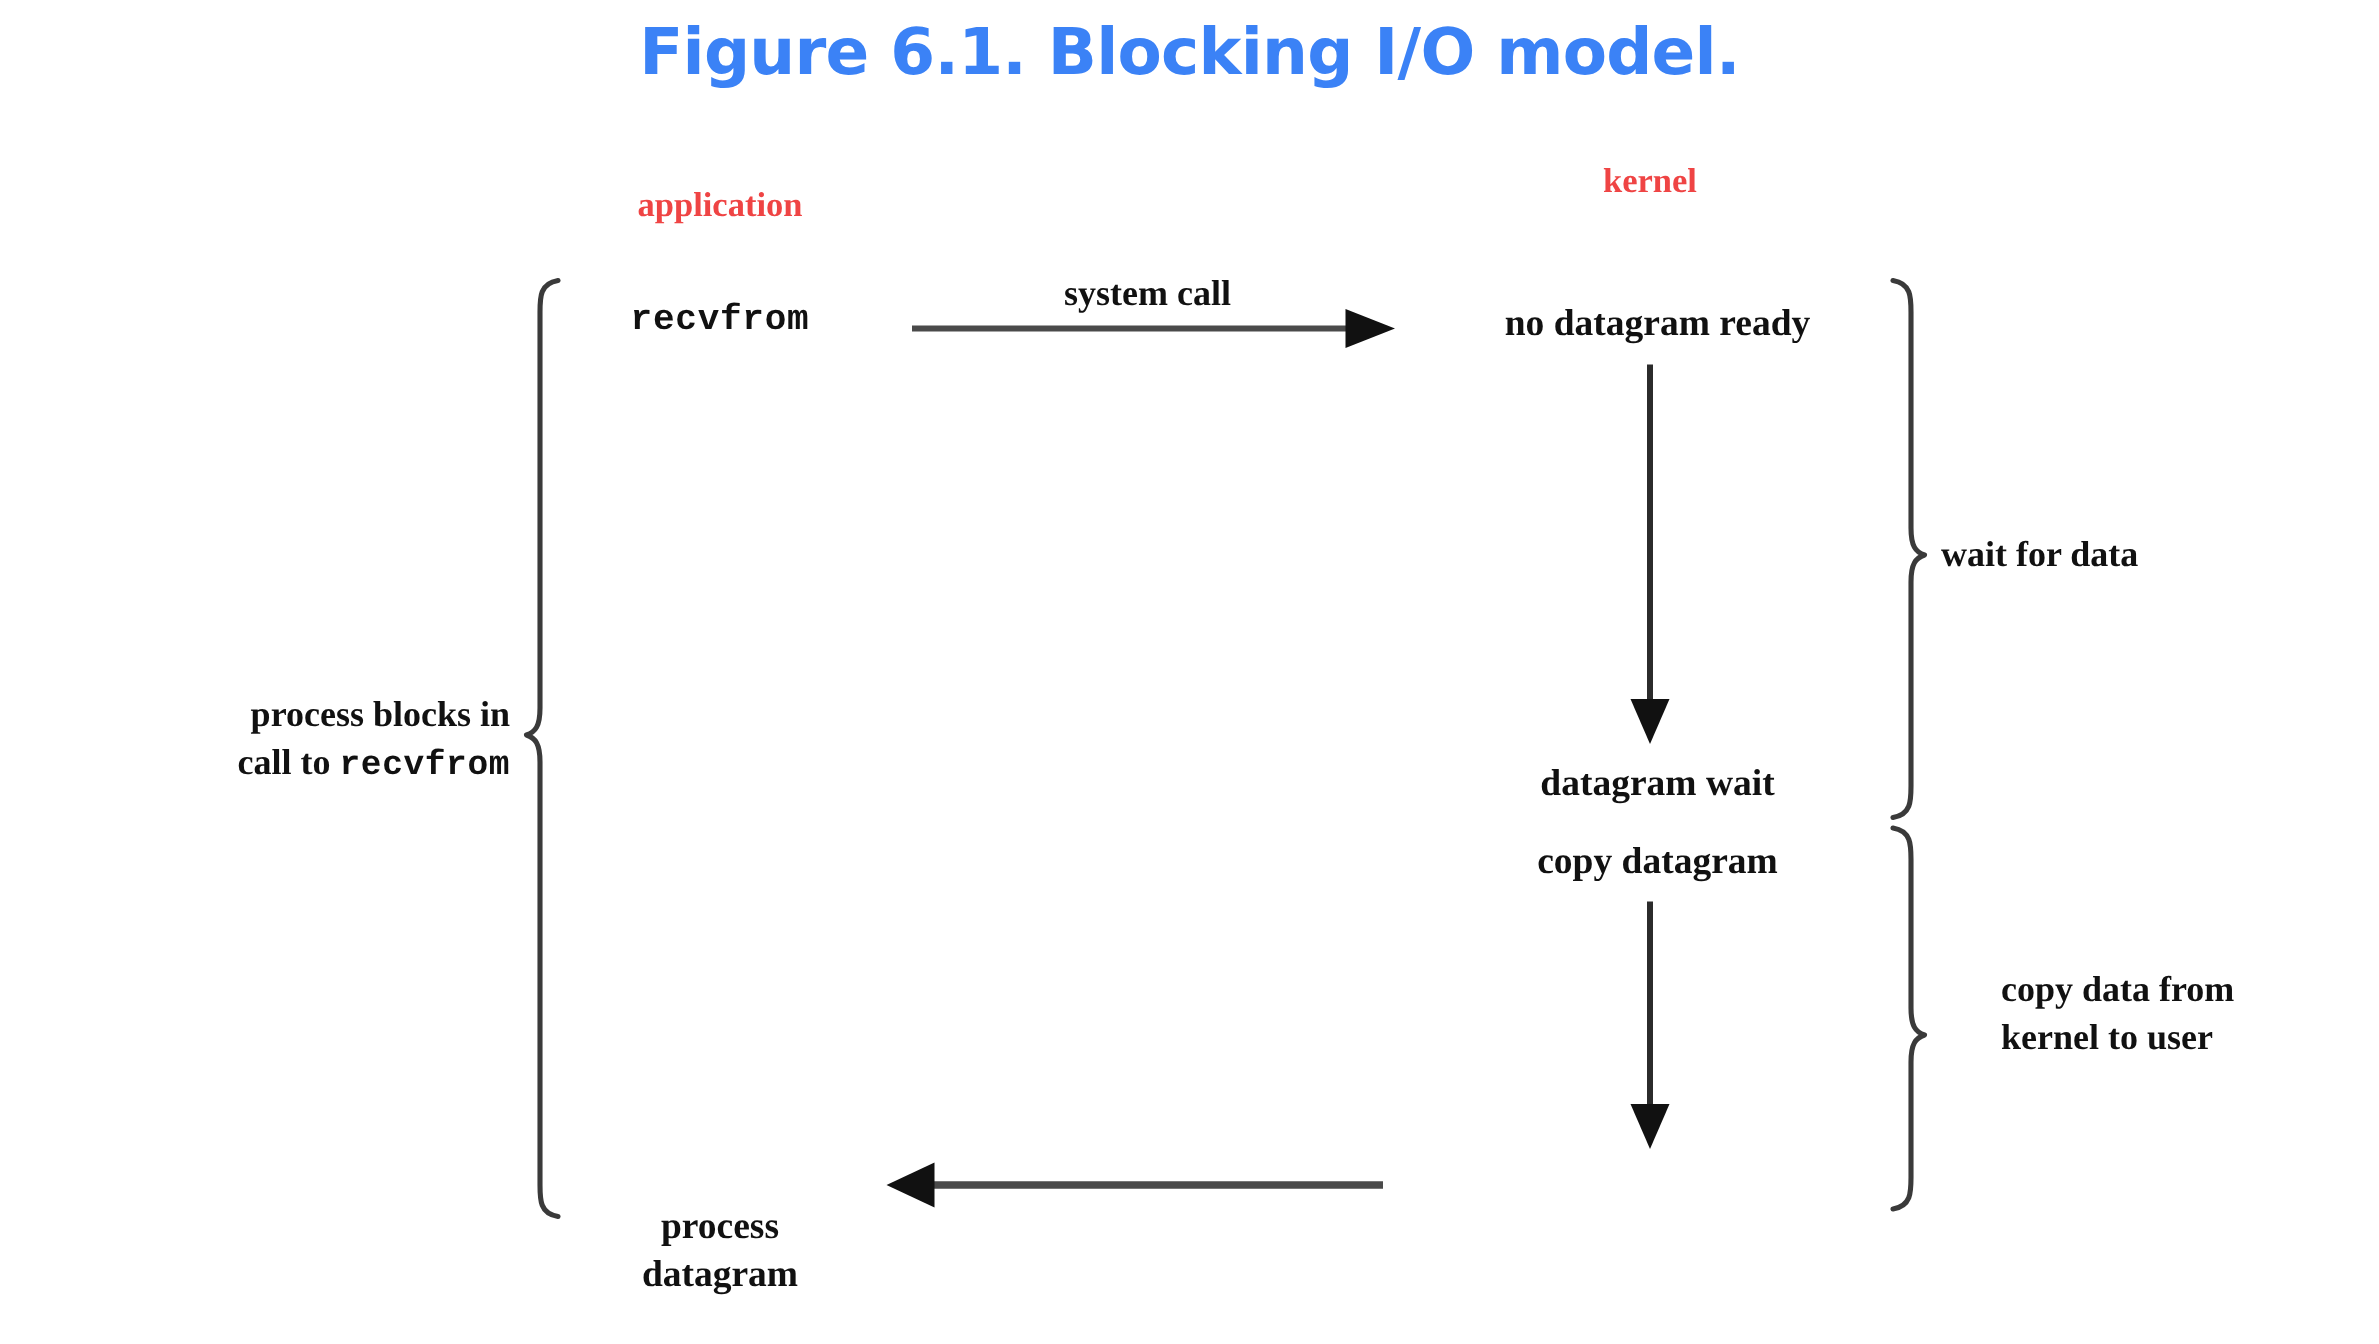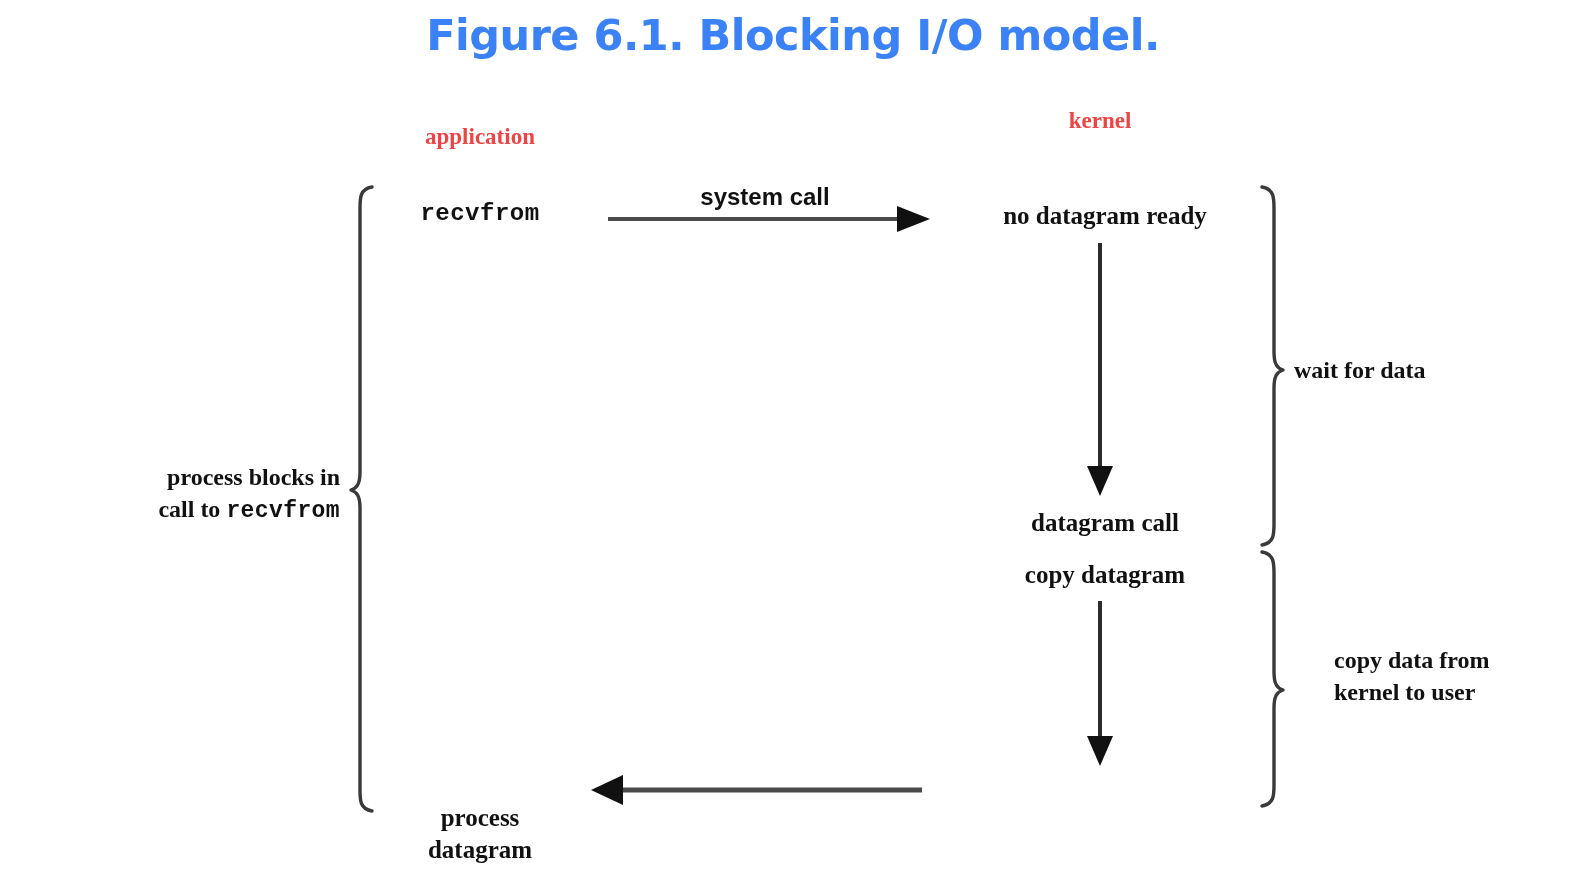--- a/index.html
+++ b/index.html
@@ -69,21 +69,21 @@
   .side-label.left-align  { text-align: left; }
   .inline-mono {
     font-family: "Liberation Mono", "DejaVu Sans Mono", monospace;
     font-size: 23px;
     font-weight: bold;
     letter-spacing: 0.4px;
   }
 
   
   .arrow-label {
-    font-family: Liberation Sans, sans-serif;
+    font-family: Liberation Serif, serif;
     font-weight: bold;
     font-size: 24px;
     color: #111111;
     white-space: nowrap;
     text-align: center;
   }
 
   
   #vec {
     position: absolute;
@@ -112,21 +112,21 @@
     </div>
   </div>
 
   <div class="abs node-label" style="left:380px; top:802px; width:200px;">
     <div>process</div>
     <div>datagram</div>
   </div>
 
   <div class="abs node-label" style="left:960px; top:200px; width:290px;text-align:center;">no datagram ready</div>
 
-  <div class="abs node-label" style="left:960px; top:507px; width:290px;">datagram call</div>
+  <div class="abs node-label" style="left:960px; top:507px; width:290px;">datagram wait</div>
 
   <div class="abs node-label" style="left:960px; top:559px; width:290px;">copy datagram</div>
 
 
   <div class="abs arrow-label" style="left:620px; top:183px; width:290px;">system call</div>
 
 
   <div class="abs side-label left-align" style="left:1294px; top:355px; width:280px;">wait for data</div>
 
   <div class="abs side-label left-align" style="left:1294px; top:645px; width:280px;margin-left:40px;">

